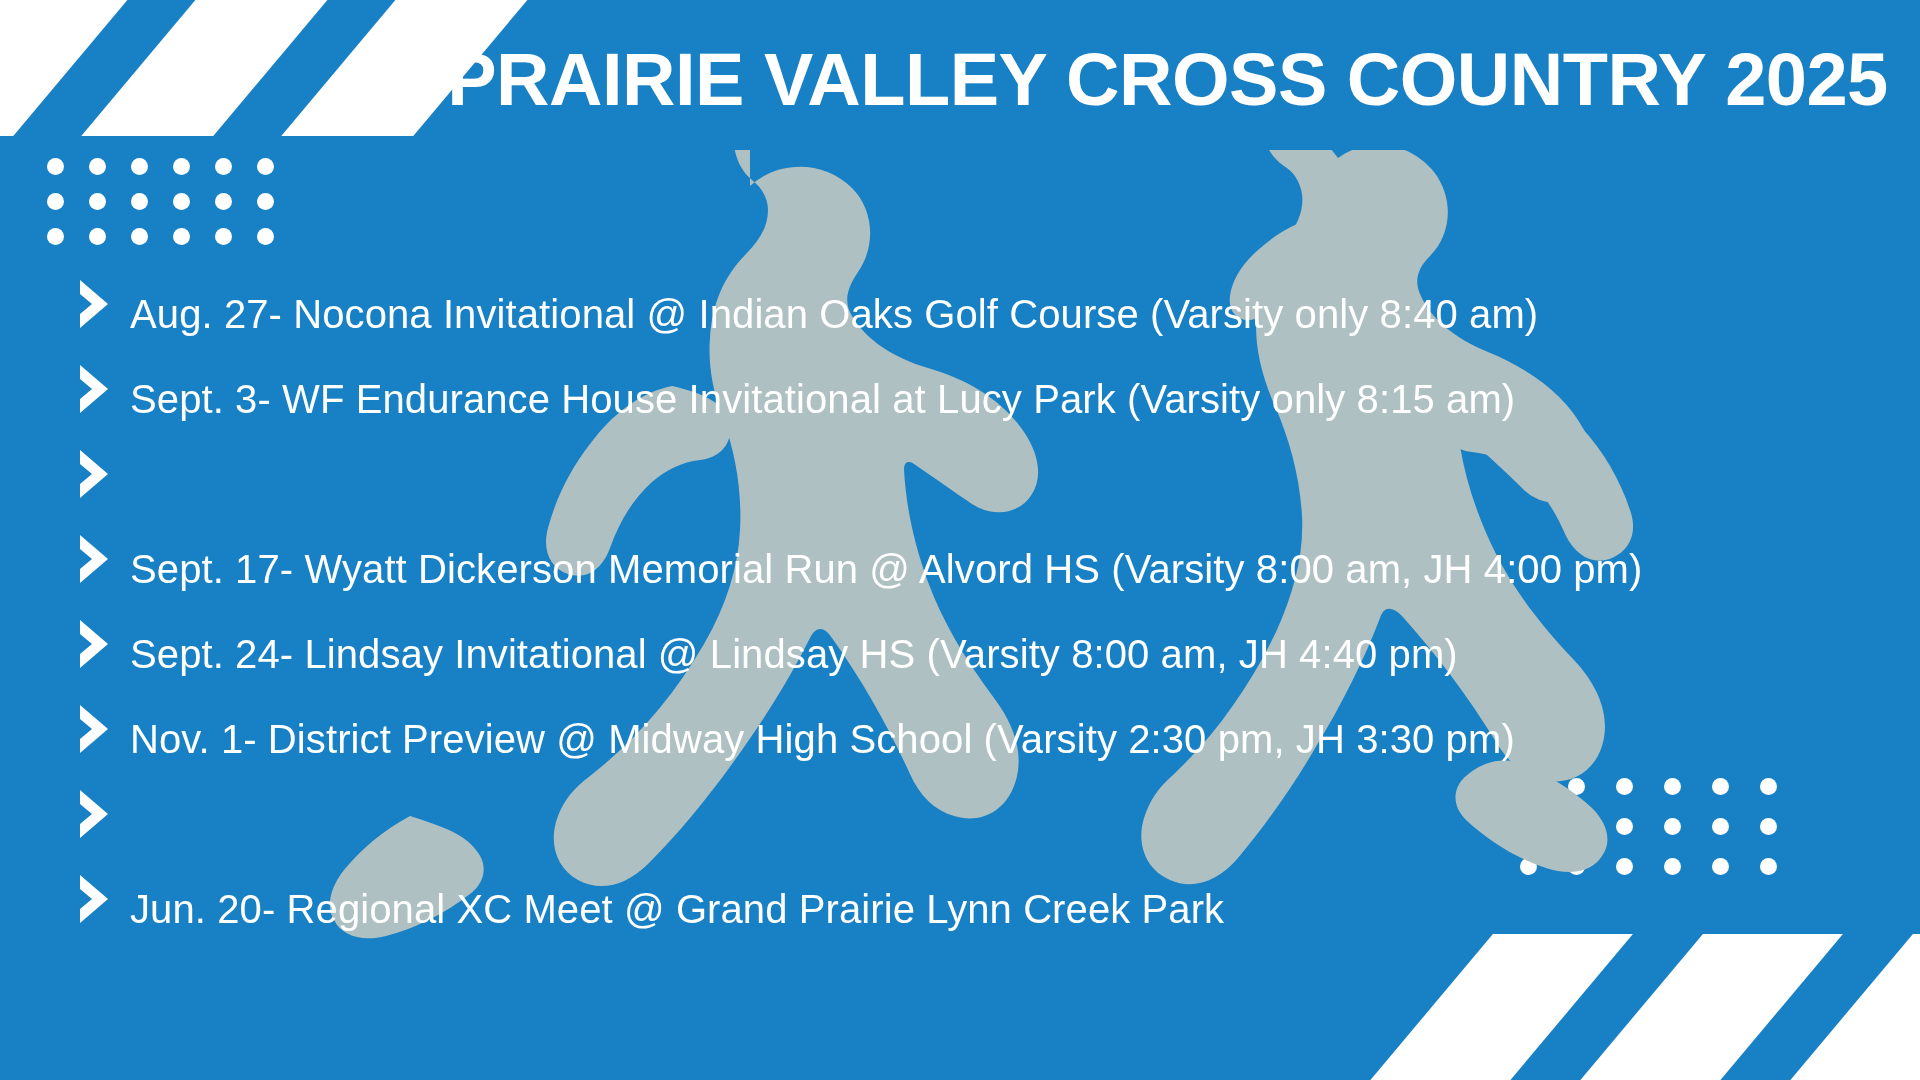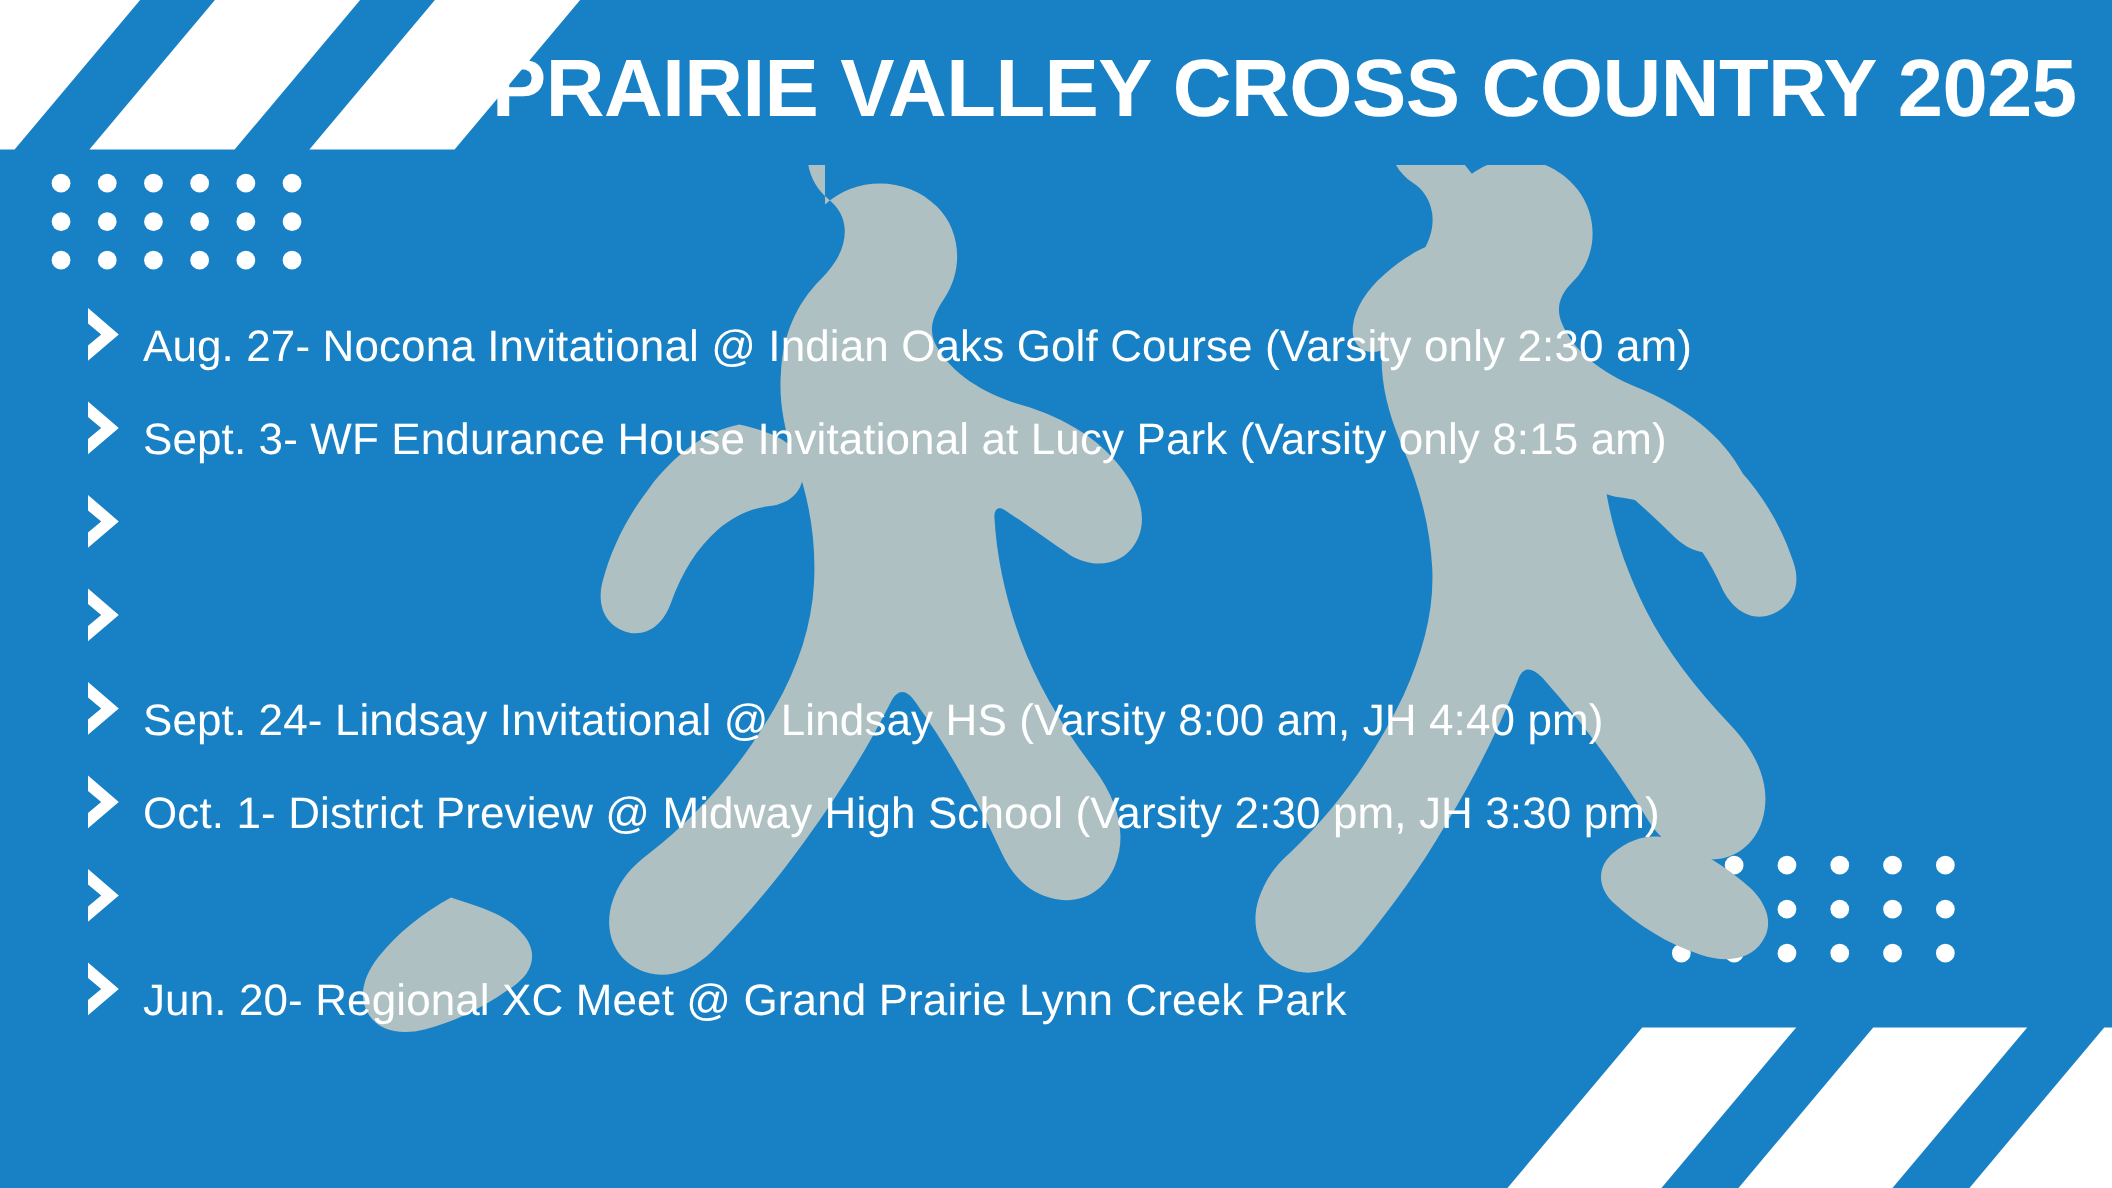--- a/index.html
+++ b/index.html
@@ -229,21 +229,21 @@
   <div class="title">PRAIRIE VALLEY CROSS COUNTRY 2025</div>
 
   <div class="schedule">
 
     <div class="event-row">
       <span class="chevron">
         <svg width="34" height="52" viewBox="0 0 34 52" xmlns="http://www.w3.org/2000/svg">
           <path d="M2 2 L30 26 L2 50 L2 36 L14 26 L2 16 Z" fill="#ffffff"></path>
         </svg>
       </span>
-      <span class="event-text">Aug. 27- Nocona Invitational @ Indian Oaks Golf Course (Varsity only 2:30 am)</span>
+      <span class="event-text">Aug. 27- Nocona Invitational @ Indian Oaks Golf Course (Varsity only 8:40 am)</span>
     </div>
 
     <div class="event-row">
       <span class="chevron">
         <svg width="34" height="52" viewBox="0 0 34 52" xmlns="http://www.w3.org/2000/svg">
           <path d="M2 2 L30 26 L2 50 L2 36 L14 26 L2 16 Z" fill="#ffffff"></path>
         </svg>
       </span>
       <span class="event-text">Sept. 3- WF Endurance House Invitational at Lucy Park (Varsity only 8:15 am)</span>
     </div>
@@ -255,38 +255,39 @@
         </svg>
       </span>
     </div>
 
     <div class="event-row">
       <span class="chevron">
         <svg width="34" height="52" viewBox="0 0 34 52" xmlns="http://www.w3.org/2000/svg">
           <path d="M2 2 L30 26 L2 50 L2 36 L14 26 L2 16 Z" fill="#ffffff"></path>
         </svg>
       </span>
+      <span class="event-text">Sept. 17- Wyatt Dickerson Memorial Run @ Alvord HS (Varsity 8:00 am, JH 4:00 pm)</span>
     </div>
 
     <div class="event-row">
       <span class="chevron">
         <svg width="34" height="52" viewBox="0 0 34 52" xmlns="http://www.w3.org/2000/svg">
           <path d="M2 2 L30 26 L2 50 L2 36 L14 26 L2 16 Z" fill="#ffffff"></path>
         </svg>
       </span>
       <span class="event-text">Sept. 24- Lindsay Invitational @ Lindsay HS (Varsity 8:00 am, JH 4:40 pm)</span>
     </div>
 
     <div class="event-row">
       <span class="chevron">
         <svg width="34" height="52" viewBox="0 0 34 52" xmlns="http://www.w3.org/2000/svg">
           <path d="M2 2 L30 26 L2 50 L2 36 L14 26 L2 16 Z" fill="#ffffff"></path>
         </svg>
       </span>
-      <span class="event-text">Oct. 1- District Preview @ Midway High School (Varsity 2:30 pm, JH 3:30 pm)</span>
+      <span class="event-text">Nov. 1- District Preview @ Midway High School (Varsity 2:30 pm, JH 3:30 pm)</span>
     </div>
 
     <div class="event-row">
       <span class="chevron">
         <svg width="34" height="52" viewBox="0 0 34 52" xmlns="http://www.w3.org/2000/svg">
           <path d="M2 2 L30 26 L2 50 L2 36 L14 26 L2 16 Z" fill="#ffffff"></path>
         </svg>
       </span>
     </div>
 

